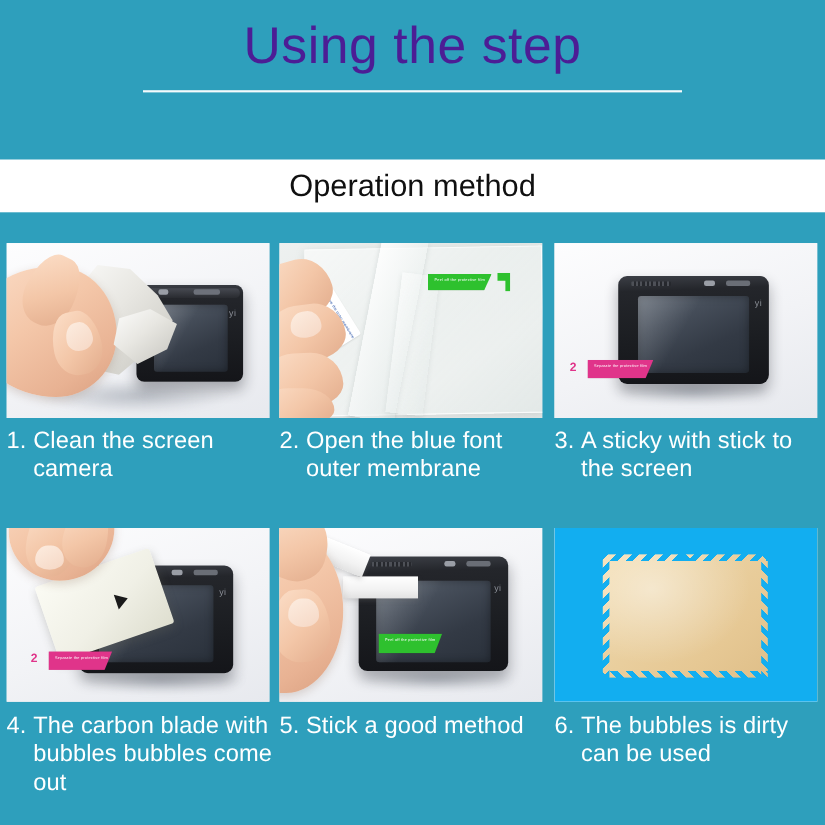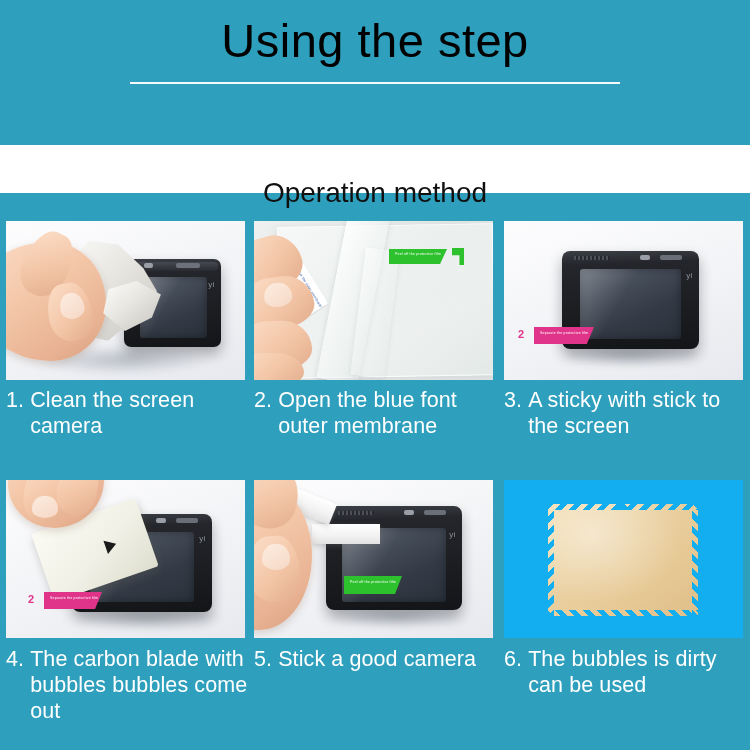--- a/index.html
+++ b/index.html
@@ -27,21 +27,21 @@
     width: 750px;
     height: 145px;
     background: #2e9fbc;
   }
   .hero-title {
     position: absolute;
     left: 0;
     top: 12px;
     width: 750px;
     text-align: center;
-    color: #000000;
+    color: #4c1d95;
     font-size: 47px;
     font-weight: 400;
     letter-spacing: 0.5px;
     line-height: 58px;
     white-space: nowrap;
   }
   .hero-rule {
     position: absolute;
     left: 130px;
     top: 82px;
@@ -65,21 +65,20 @@
     left: 0;
     top: 0;
     width: 750px;
     height: 48px;
     line-height: 48px;
     text-align: center;
     color: #101010;
     font-size: 28px;
     font-weight: 400;
     white-space: nowrap;
-    margin-top: 24px;
   }
 
   
   .grid {
     position: absolute;
     left: 0;
     top: 193px;
     width: 750px;
     height: 557px;
   }
@@ -477,21 +476,21 @@
             </div>
 
             <div class="hand" style="left:-46px;top:0px;width:104px;height:150px;border-radius:44% 54% 50% 46% / 46% 50% 50% 54%;"></div>
             <div class="finger" style="left:-14px;top:-14px;width:58px;height:62px;transform:rotate(18deg);"></div>
             <div class="finger" style="left:-6px;top:56px;width:52px;height:66px;transform:rotate(-4deg);"></div>
             <div class="nail" style="left:8px;top:64px;width:28px;height:26px;"></div>
           </div>
         </div>
         <div class="caption">
           <span class="num">5.</span>
-          <span class="txt">Stick a good camera</span>
+          <span class="txt">Stick a good method</span>
         </div>
       </div>
 
       <div class="cell cell-c">
         <div class="photo">
           <div class="scene">
             <div class="bg-brightblue"></div>
             <div class="cloth-wrap">
               <div class="cloth-body"></div>
 

